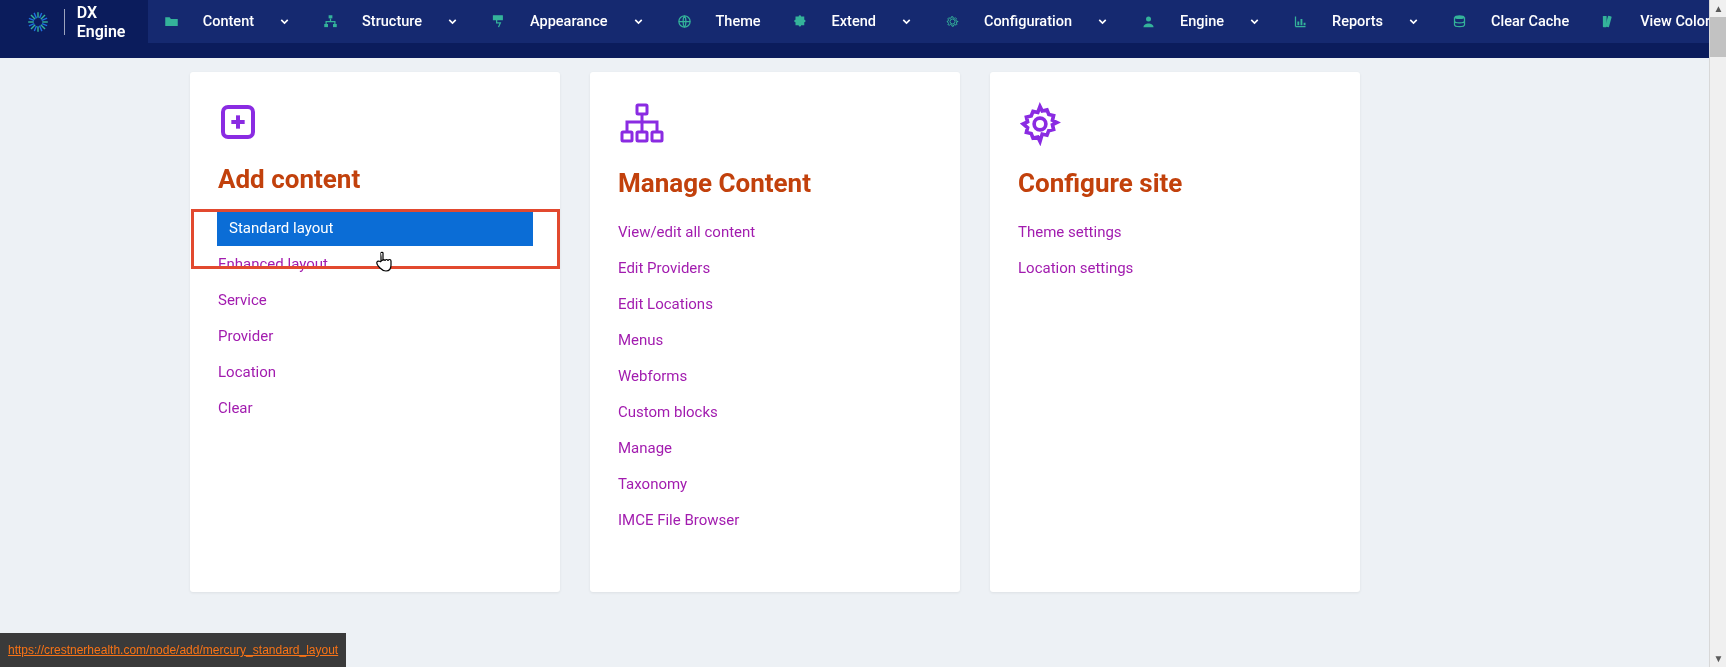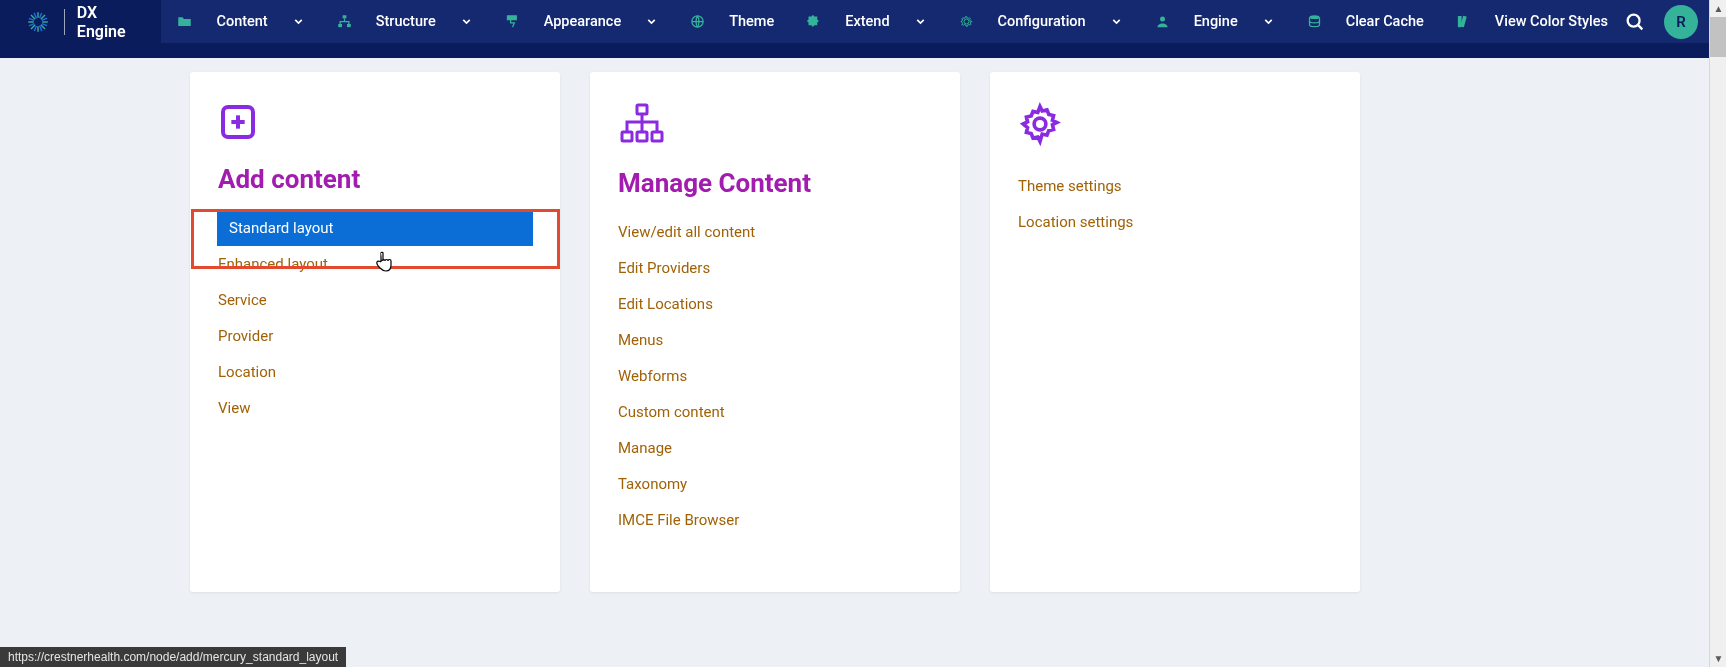--- a/index.html
+++ b/index.html
@@ -120,29 +120,29 @@
   .card-inner {
     padding: 0 28px;
   }
   .card-icon {
     color: #8a2be2;
     margin-bottom: 18px;
   }
   .card-title {
     font-size: 26px;
     font-weight: 700;
+    color: #c2410c;
+    margin-bottom: 16px;
+  }
+  .card-links {
+    display: flex;
+    flex-direction: column;
+  }
+  .card-link {
     color: #a21caf;
-    margin-bottom: 16px;
-  }
-  .card-links {
-    display: flex;
-    flex-direction: column;
-  }
-  .card-link {
-    color: #a16207;
     font-size: 15px;
     padding: 9px 0;
     cursor: pointer;
     text-decoration: none;
   }
   .card-link.highlighted {
     background: #0b6dd6;
     color: #fff;
     padding: 9px 12px;
     margin: 0 -1px;
@@ -161,24 +161,25 @@
     pointer-events: none;
     z-index: 50;
   }
 
   
   .status-bar {
     position: absolute;
     bottom: 0;
     left: 0;
     background: #3a3a3a;
-    color: #e5e5e5;
+    color: #f97316;
     font-size: 12px;
-    padding: 3px 8px;
+    padding: 10px 8px;
     font-family: sans-serif;
+    text-decoration: underline;
   }
 
   
   .scrollbar {
     position: absolute;
     right: 0;
     top: 0;
     width: 17px;
     height: 667px;
     background: #f0f0f0;
@@ -328,20 +329,36 @@
         <span class="nav-label">Engine</span>
         <span class="chevron">
           <svg width="13" height="13" viewBox="0 0 24 24" fill="none" stroke="currentColor" stroke-width="3">
             <polyline points="6 9 12 15 18 9"></polyline>
           </svg>
         </span>
       </div>
       <div class="nav-item">
         <span class="nav-icon">
           <svg width="15" height="15" viewBox="0 0 24 24" fill="currentColor">
+            <path d="M4 20V4M4 20h16" stroke="currentColor" stroke-width="2"></path>
+            <rect x="7" y="12" width="3" height="6"></rect>
+            <rect x="12" y="8" width="3" height="10"></rect>
+            <rect x="17" y="14" width="3" height="4"></rect>
+          </svg>
+        </span>
+        <span class="nav-label">Reports</span>
+        <span class="chevron">
+          <svg width="13" height="13" viewBox="0 0 24 24" fill="none" stroke="currentColor" stroke-width="3">
+            <polyline points="6 9 12 15 18 9"></polyline>
+          </svg>
+        </span>
+      </div>
+      <div class="nav-item">
+        <span class="nav-icon">
+          <svg width="15" height="15" viewBox="0 0 24 24" fill="currentColor">
             <ellipse cx="12" cy="5" rx="8" ry="3"></ellipse>
             <path d="M4 5v6c0 1.7 3.6 3 8 3s8-1.3 8-3V5M4 11v6c0 1.7 3.6 3 8 3s8-1.3 8-3v-6" fill="none" stroke="currentColor" stroke-width="2"></path>
           </svg>
         </span>
         <span class="nav-label">Clear Cache</span>
       </div>
       <div class="nav-item">
         <span class="nav-icon">
           <svg width="15" height="15" viewBox="0 0 24 24" fill="currentColor">
             <rect x="3" y="3" width="6" height="18" rx="1"></rect>
@@ -373,53 +390,54 @@
             <line x1="12" y1="8" x2="12" y2="16"></line>
             <line x1="8" y1="12" x2="16" y2="12"></line>
           </svg></div>
         <div class="card-title">Add content</div>
         <div class="card-links">
           <a class="card-link highlighted">Standard layout</a>
           <a class="card-link">Enhanced layout</a>
           <a class="card-link">Service</a>
           <a class="card-link">Provider</a>
           <a class="card-link">Location</a>
-          <a class="card-link">View</a>
+          <a class="card-link">Clear</a>
         </div>
       </div>
     </div>
     <div class="card">
       <div class="card-inner">
         <div class="card-icon"><svg width="48" height="44" viewBox="0 0 48 44" fill="none" stroke="#8a2be2" stroke-width="3">
             <rect x="19" y="3" width="10" height="9" rx="1"></rect>
             <rect x="4" y="30" width="10" height="9" rx="1"></rect>
             <rect x="19" y="30" width="10" height="9" rx="1"></rect>
             <rect x="34" y="30" width="10" height="9" rx="1"></rect>
             <path d="M24 12v8M24 20H9v10M24 20v10M24 20h15v10"></path>
           </svg></div>
         <div class="card-title">Manage Content</div>
         <div class="card-links">
           <a class="card-link">View/edit all content</a>
           <a class="card-link">Edit Providers</a>
           <a class="card-link">Edit Locations</a>
           <a class="card-link">Menus</a>
           <a class="card-link">Webforms</a>
-          <a class="card-link">Custom content</a>
+          <a class="card-link">Custom blocks</a>
           <a class="card-link">Manage</a>
           <a class="card-link">Taxonomy</a>
           <a class="card-link">IMCE File Browser</a>
         </div>
       </div>
     </div>
     <div class="card">
       <div class="card-inner">
         <div class="card-icon"><svg width="44" height="44" viewBox="0 0 24 24" fill="none" stroke="#8a2be2" stroke-width="2">
             <circle cx="12" cy="12" r="3.2"></circle>
             <path d="M12 2.5l1.2 2.4 2.6-.6 1 2.5 2.6.6-.6 2.6 2.4 1.2-2.4 1.2.6 2.6-2.6.6-1 2.5-2.6-.6L12 21.5l-1.2-2.4-2.6.6-1-2.5-2.6-.6.6-2.6L2.8 12l2.4-1.2-.6-2.6 2.6-.6 1-2.5 2.6.6z"></path>
           </svg></div>
+        <div class="card-title">Configure site</div>
         <div class="card-links">
           <a class="card-link">Theme settings</a>
           <a class="card-link">Location settings</a>
         </div>
       </div>
     </div>
   </div>
 
 <div class="highlight-box" style="left:191px; top:209px; width:369px; height:60px;"></div>
 

